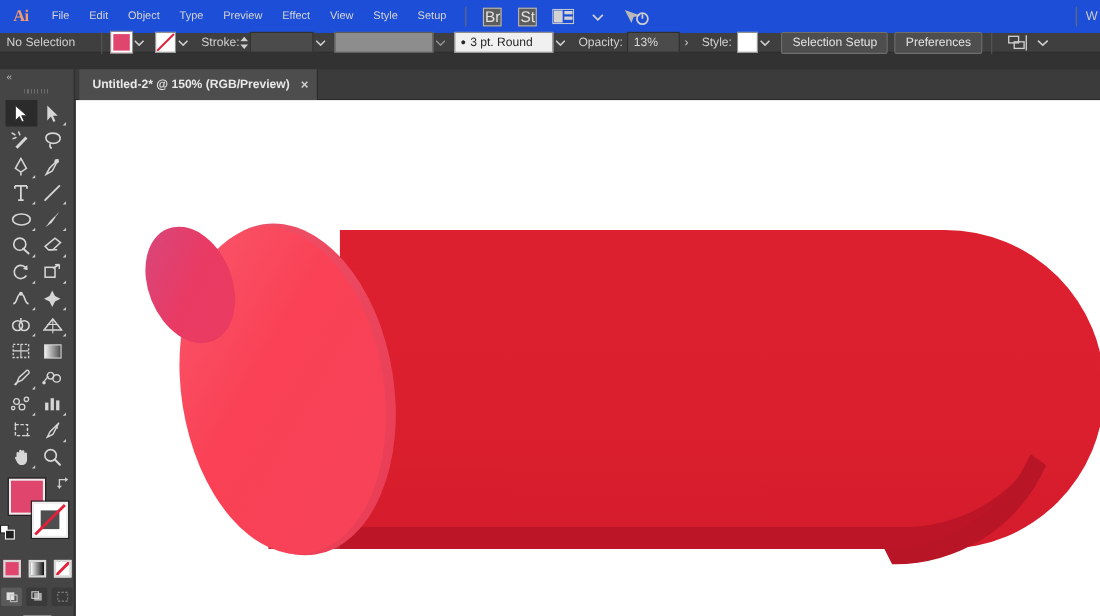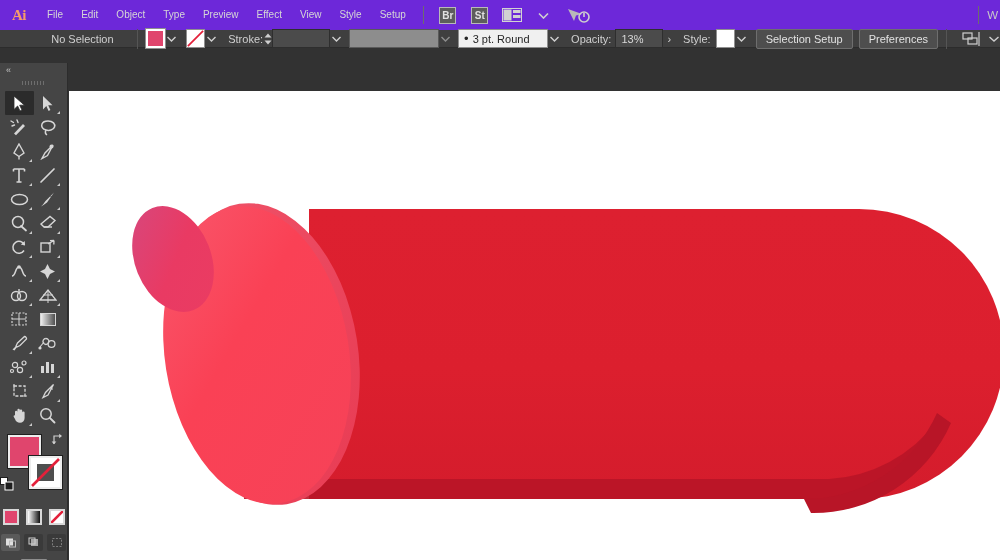--- a/index.html
+++ b/index.html
@@ -9,21 +9,21 @@
     background:#323232;
     color:#d4d4d4;
     font-size:11px;
     -webkit-font-smoothing:antialiased;
   }
   #app { position:relative; width:1000px; height:560px; }
 
   
   .menubar {
     position:absolute; left:0; top:0; width:1000px; height:30px;
-    background:#6d28d9;
+    background:#1d4ed8;
     display:flex; align-items:center;
   }
   .ai-logo {
     width:38px; height:30px;
     display:flex; align-items:center; justify-content:center;
     color:#f59b6b; font-weight:bold; font-size:15px;
     font-family:"Liberation Serif", serif;
     letter-spacing:-0.5px;
   }
   .menu-item {
@@ -33,34 +33,34 @@
   .menu-sep {
     width:1px; height:18px; background:#6d6d6d; margin:0 8px;
   }
   .mb-icon {
     width:22px; height:17px; margin:0 5px;
     display:flex; align-items:center; justify-content:center;
     cursor:default;
   }
   .sq-badge {
     width:17px;height:17px;border:1px solid #b9b9b9;background:#5d5d5d;
-    color:#e2e2e2;font-size:10px;display:flex;align-items:center;justify-content:center;
-    font-weight:bold;
+    color:#e2e2e2;font-size:14px;display:flex;align-items:center;justify-content:center;
+    font-weight:normal;
   }
   .layout-ico { width:20px;height:14px; display:block; }
   .ws-right {
     margin-left:auto; display:flex; align-items:center; height:30px;
   }
   .ws-label{ color:#c9c9c9; font-size:11.5px; padding-right:2px; }
 
   
   .controlbar {
     position:absolute; left:0; top:30px; width:1000px; height:18px;
     background:#3f3f3f; border-bottom:1px solid #2c2c2c;
-    display:flex; align-items:center; padding-left:6px;justify-content:flex-end;
+    display:flex; align-items:center; padding-left:6px;
   }
   .cb-label { color:#d0d0d0; font-size:11px; white-space:nowrap; }
   .cb-sep { width:1px;height:20px;background:#555; margin:0 8px; }
   .swatch-box {
     width:19px;height:19px; border:1px solid #8f8f8f; background:#fff;
     position:relative; cursor:default;
   }
   .swatch-fill { background:#e0456d; border:2px solid #fff; outline:1px solid #8f8f8f;}
   .none-slash {
     position:absolute; left:0; top:0; width:100%; height:100%;
@@ -331,20 +331,26 @@
         <line x1="17" y1="1" x2="17" y2="15" stroke="#cfcfcf" stroke-width="1.2"></line>
       </svg>
     </div>
     <div class="dd-arrow">
       <svg width="10" height="6" viewBox="0 0 10 6">
           <path d="M0.5 1 L5 5 L9.5 1" fill="none" stroke="#cfcfcf" stroke-width="1.4"></path>
         </svg>
     </div>
   </div>
 
+  <div class="tabbar">
+    <div class="doctab">
+      <span>Untitled-2* @ 150% (RGB/Preview)</span>
+      <span class="tab-close">×</span>
+    </div>
+  </div>
 
   <div class="toolbar">
 
     <div class="tb-collapse">«</div>
     <div class="tb-grip">
         <i></i>
       </div>
 
     <div class="tool-grid">
 

